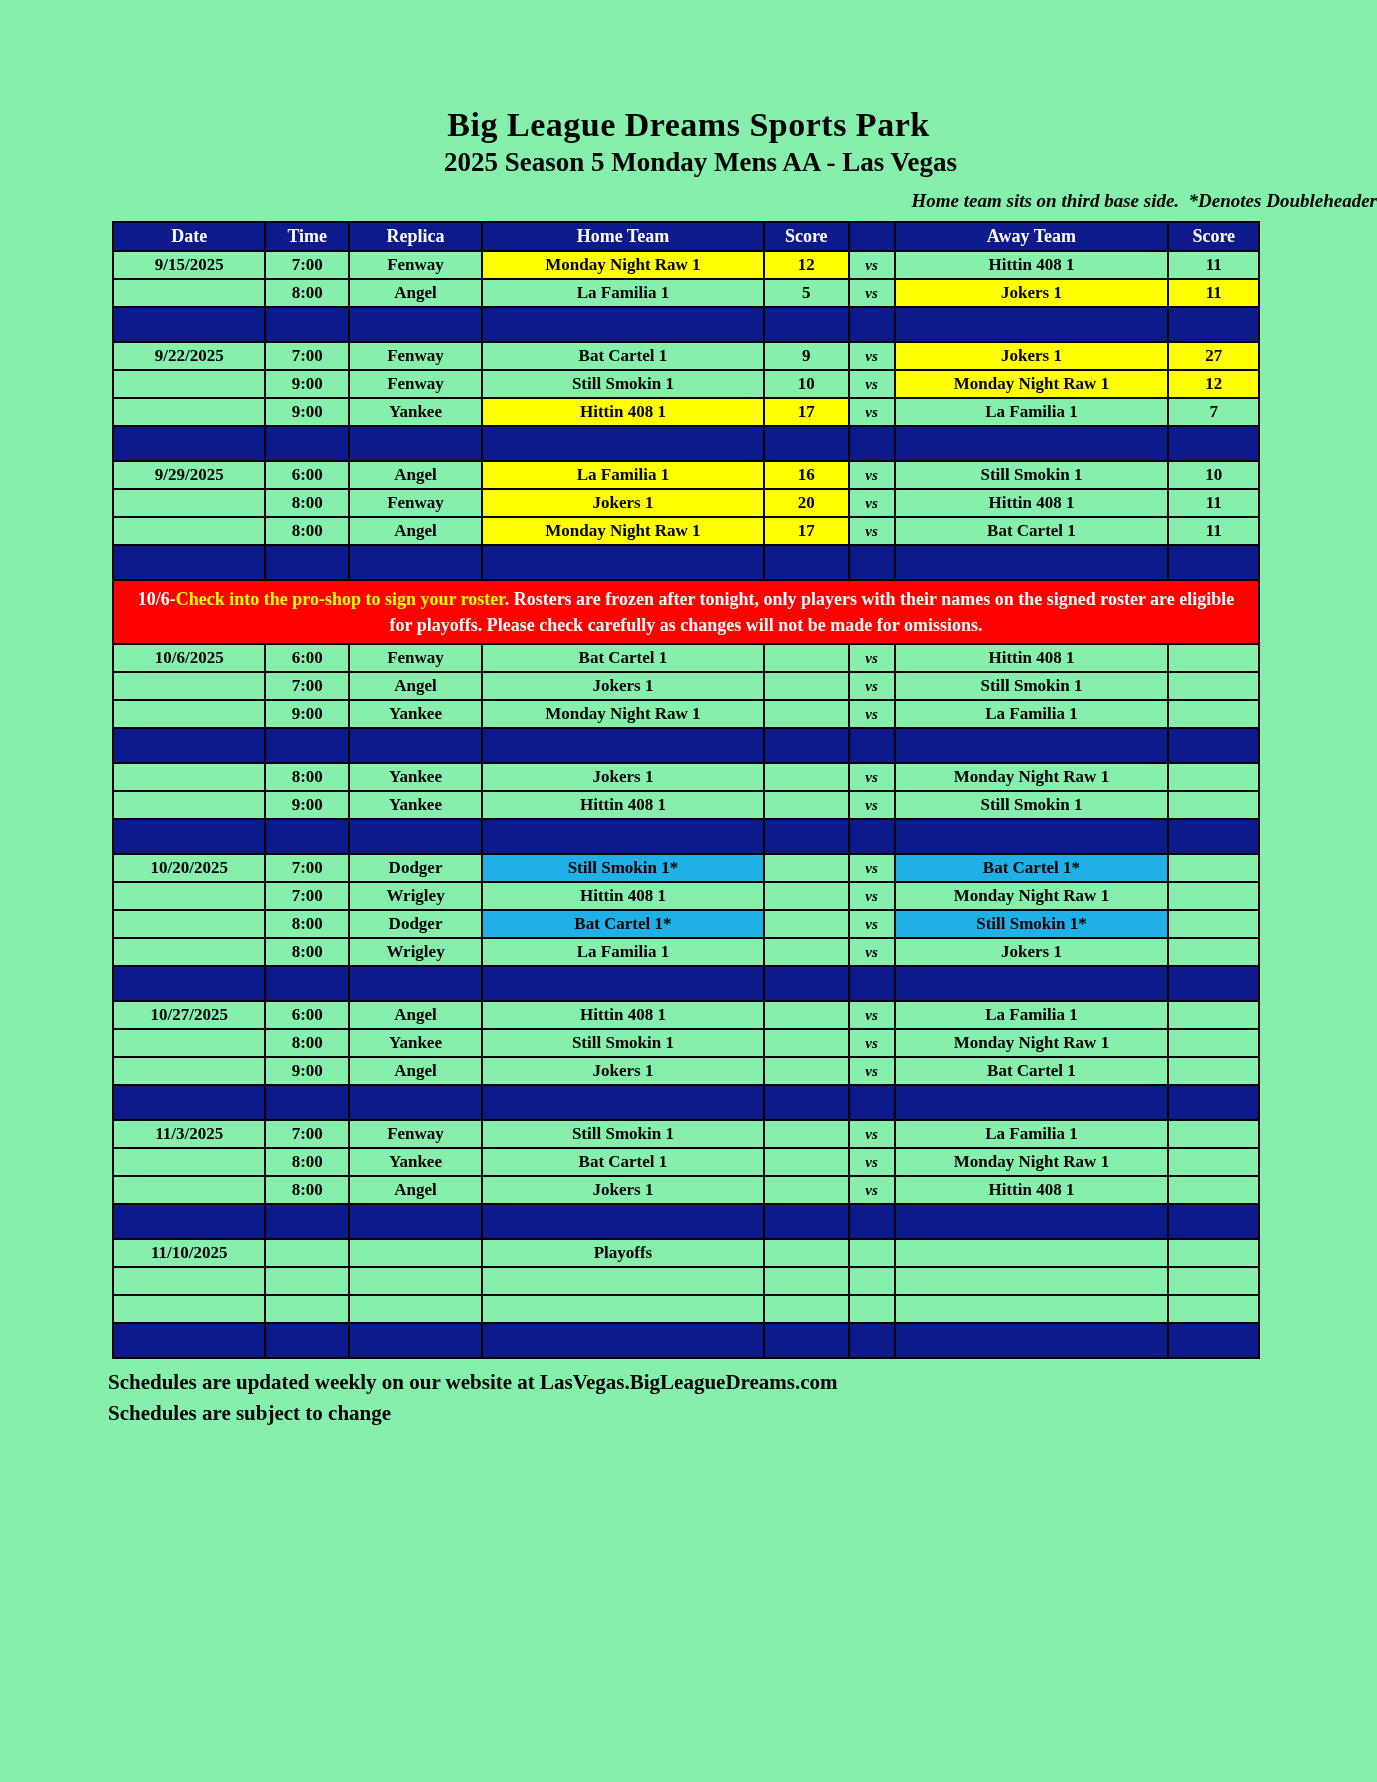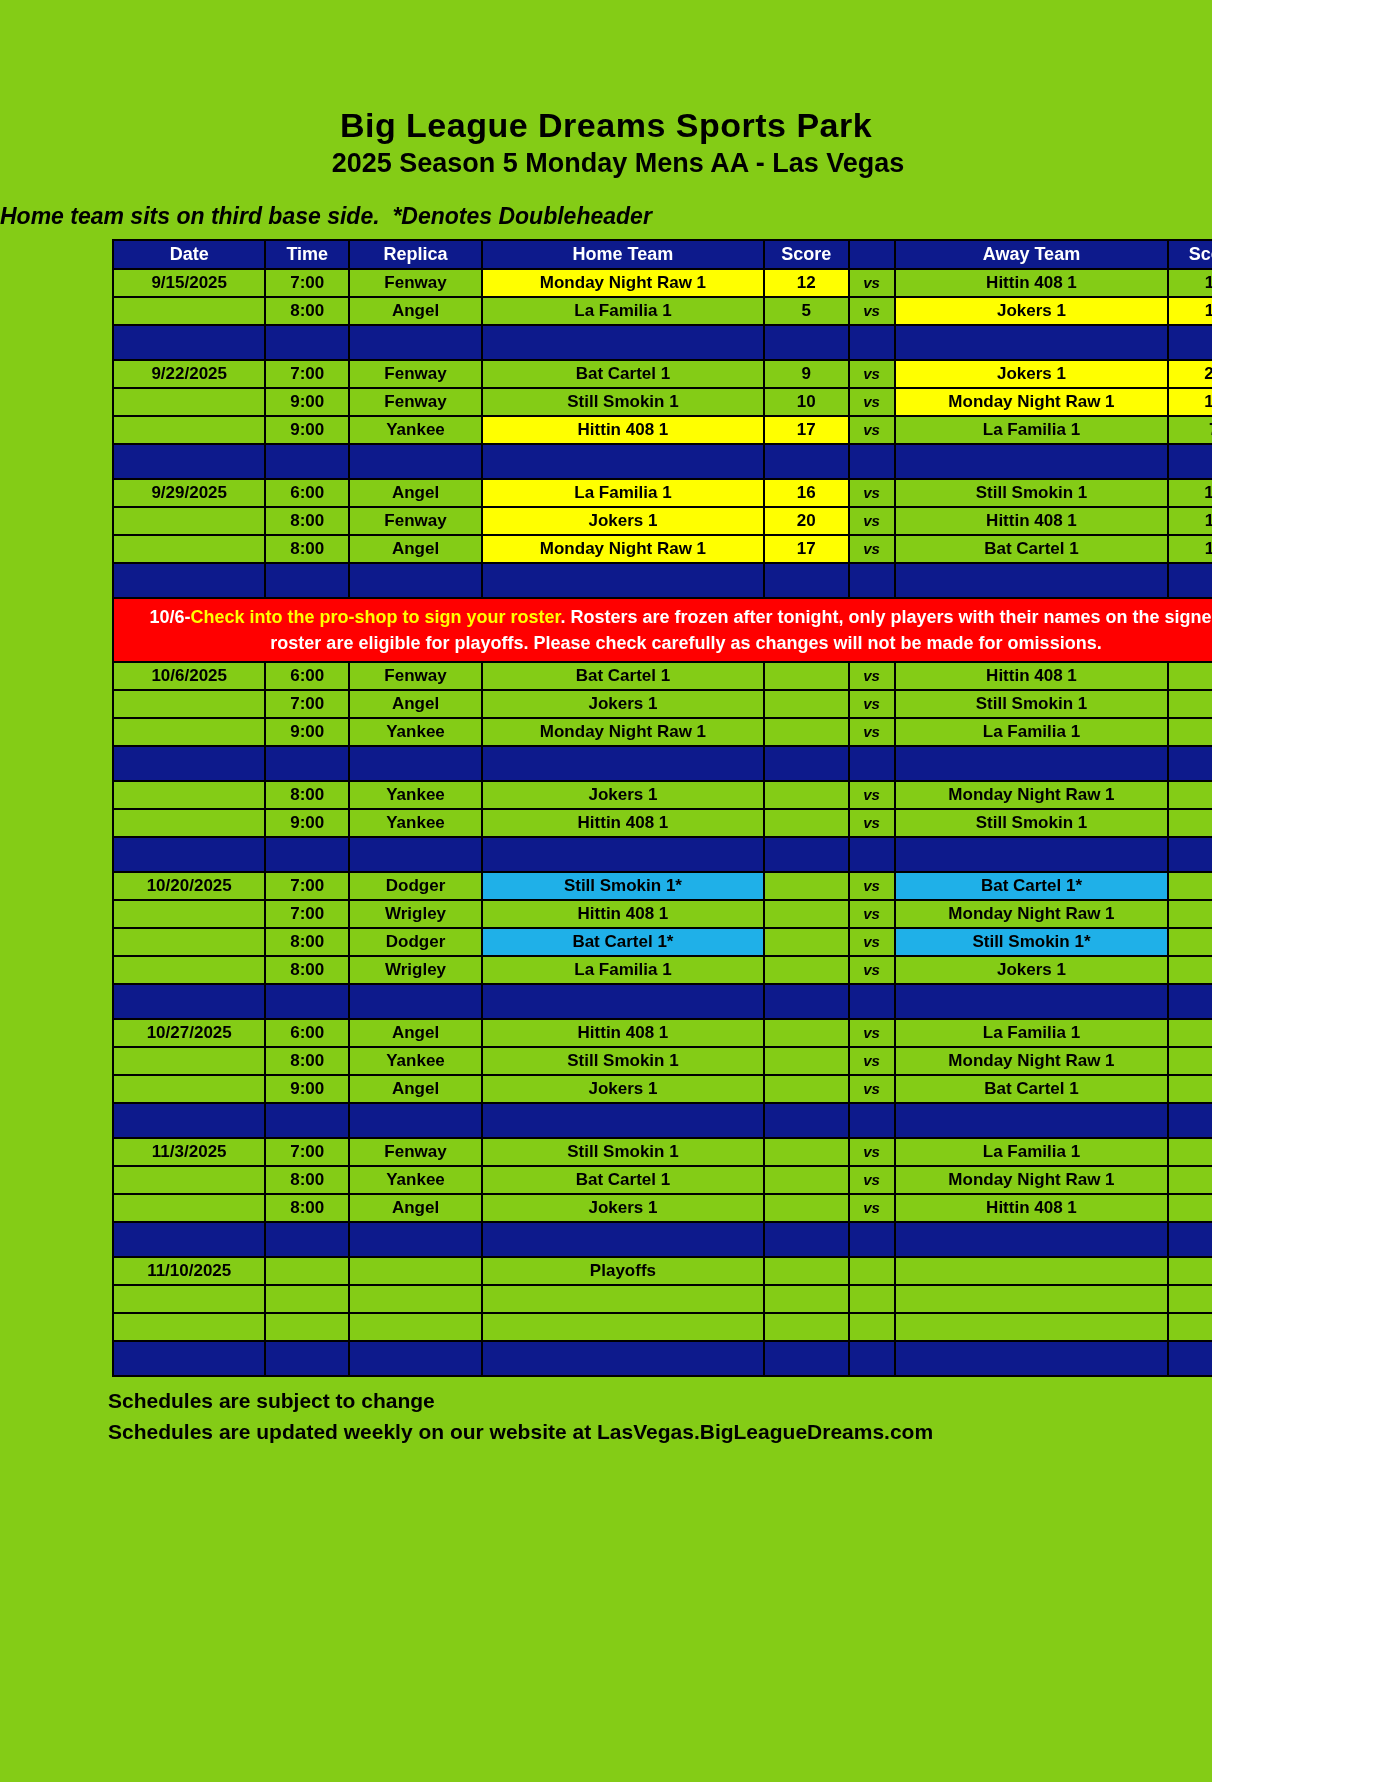--- a/index.html
+++ b/index.html
@@ -1,23 +1,23 @@
 <!DOCTYPE html>
 <html style="--navy: #0d1a8c; --red: #ff0000; --yellow: #ffff00; --cyan: #1fb0e8;"><head>
 <meta charset="utf-8">
 <style>
   html,body{margin:0;padding:0;background:#fff;}
   .page{
-    width:1212px;height:1782px;background:#84cc16;position:relative;
-    font-family:Liberation Sans, sans-serif;font-weight:bold;color:#000;
+    width:1377px;height:1782px;background:#86efac;position:relative;
+    font-family:Liberation Serif, serif;font-weight:bold;color:#000;
     overflow:hidden;
   }
   .title{ text-align:center; padding-top:106px; font-size:34px; letter-spacing:.5px;}
   .subtitle{ text-align:center; font-size:27px; margin-top:3px;margin-left:24px;}
-  .note{ text-align:left; font-size:23px; font-style:italic; margin-top:24px; white-space:pre-wrap;}
+  .note{ text-align:right; font-size:19px; font-style:italic; margin-top:12px; white-space:pre-wrap;}
   table.sched{
     border-collapse:collapse; table-layout:fixed;
     margin:9px 0 0 112px; width:1148px;
     font-size:17px;
   }
   .sched th,.sched td{
     border:2px solid #000; text-align:center; vertical-align:middle;
     height:26px; padding:0 2px; line-height:1.1; overflow:hidden; white-space:nowrap;
   }
   .sched thead th{ background:var(--navy); color:#fff; font-size:18px; height:27px;}
@@ -415,16 +415,16 @@
           <td></td>
           <td></td>
           <td></td>
           <td></td>
           <td></td>
         </tr>
       </tbody>
   </table>
 
   <div class="footer">
+    <div>Schedules are updated weekly on our website at LasVegas.BigLeagueDreams.com</div>
     <div>Schedules are subject to change</div>
-    <div>Schedules are updated weekly on our website at LasVegas.BigLeagueDreams.com</div>
   </div>
 </div>
 
 </body></html>

